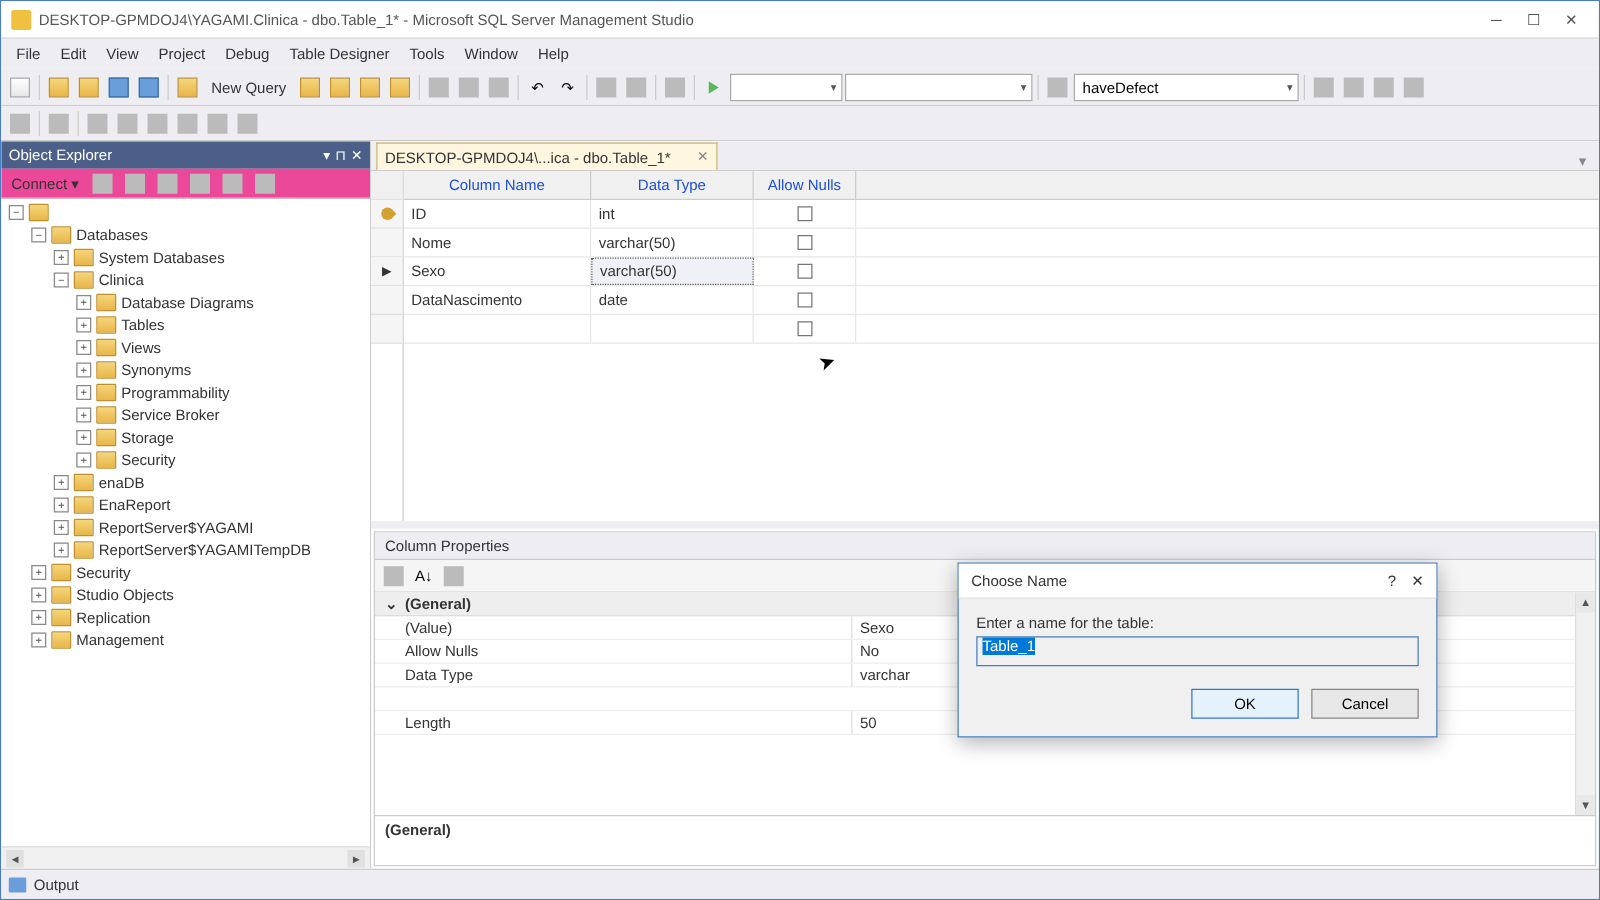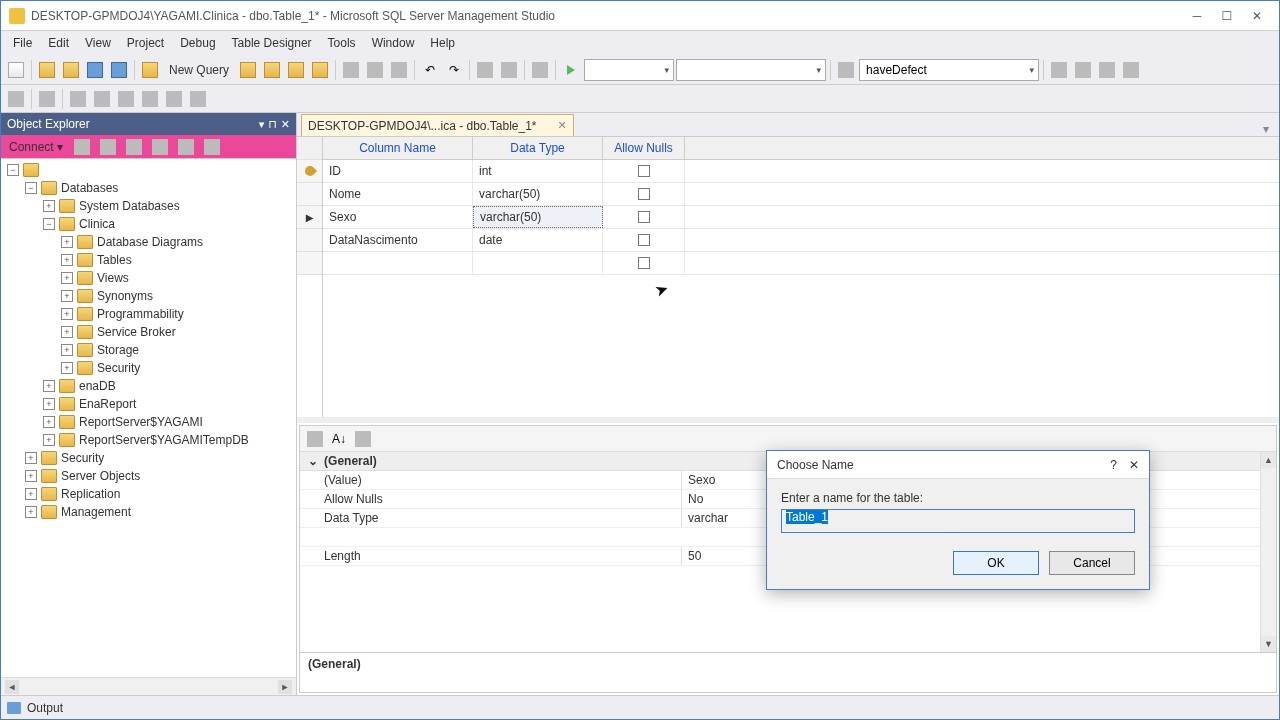--- a/index.html
+++ b/index.html
@@ -386,21 +386,21 @@
         <div class="tree-node">
             <span class="tree-spacer" style="width:22px"></span>
             <span class="tree-toggle">+</span>
             <span class="tree-icon folder-icon"></span>
             <span class="tree-label">Security</span>
           </div>
         <div class="tree-node">
             <span class="tree-spacer" style="width:22px"></span>
             <span class="tree-toggle">+</span>
             <span class="tree-icon folder-icon"></span>
-            <span class="tree-label">Server Objects</span>
+            <span class="tree-label">Studio Objects</span>
           </div>
         <div class="tree-node">
             <span class="tree-spacer" style="width:22px"></span>
             <span class="tree-toggle">+</span>
             <span class="tree-icon folder-icon"></span>
             <span class="tree-label">Replication</span>
           </div>
         <div class="tree-node">
             <span class="tree-spacer" style="width:22px"></span>
             <span class="tree-toggle">+</span>
@@ -476,20 +476,21 @@
             <div class="grid-cell col-null" style="justify-content:center">
                 <div class="chk"></div>
               </div>
           </div>
         </div>
       </div>
 
       <div class="splitter"></div>
 
       <div class="col-props">
+        <div class="col-props-hdr">Column Properties</div>
         <div class="props-toolbar">
           <div class="tb-btn">
               <span class="ic ic-gray"></span>
             </div>
           <div class="tb-btn">A↓</div>
           <div class="tb-btn">
               <span class="ic ic-gray"></span>
             </div>
         </div>
         <div class="props-grid">

